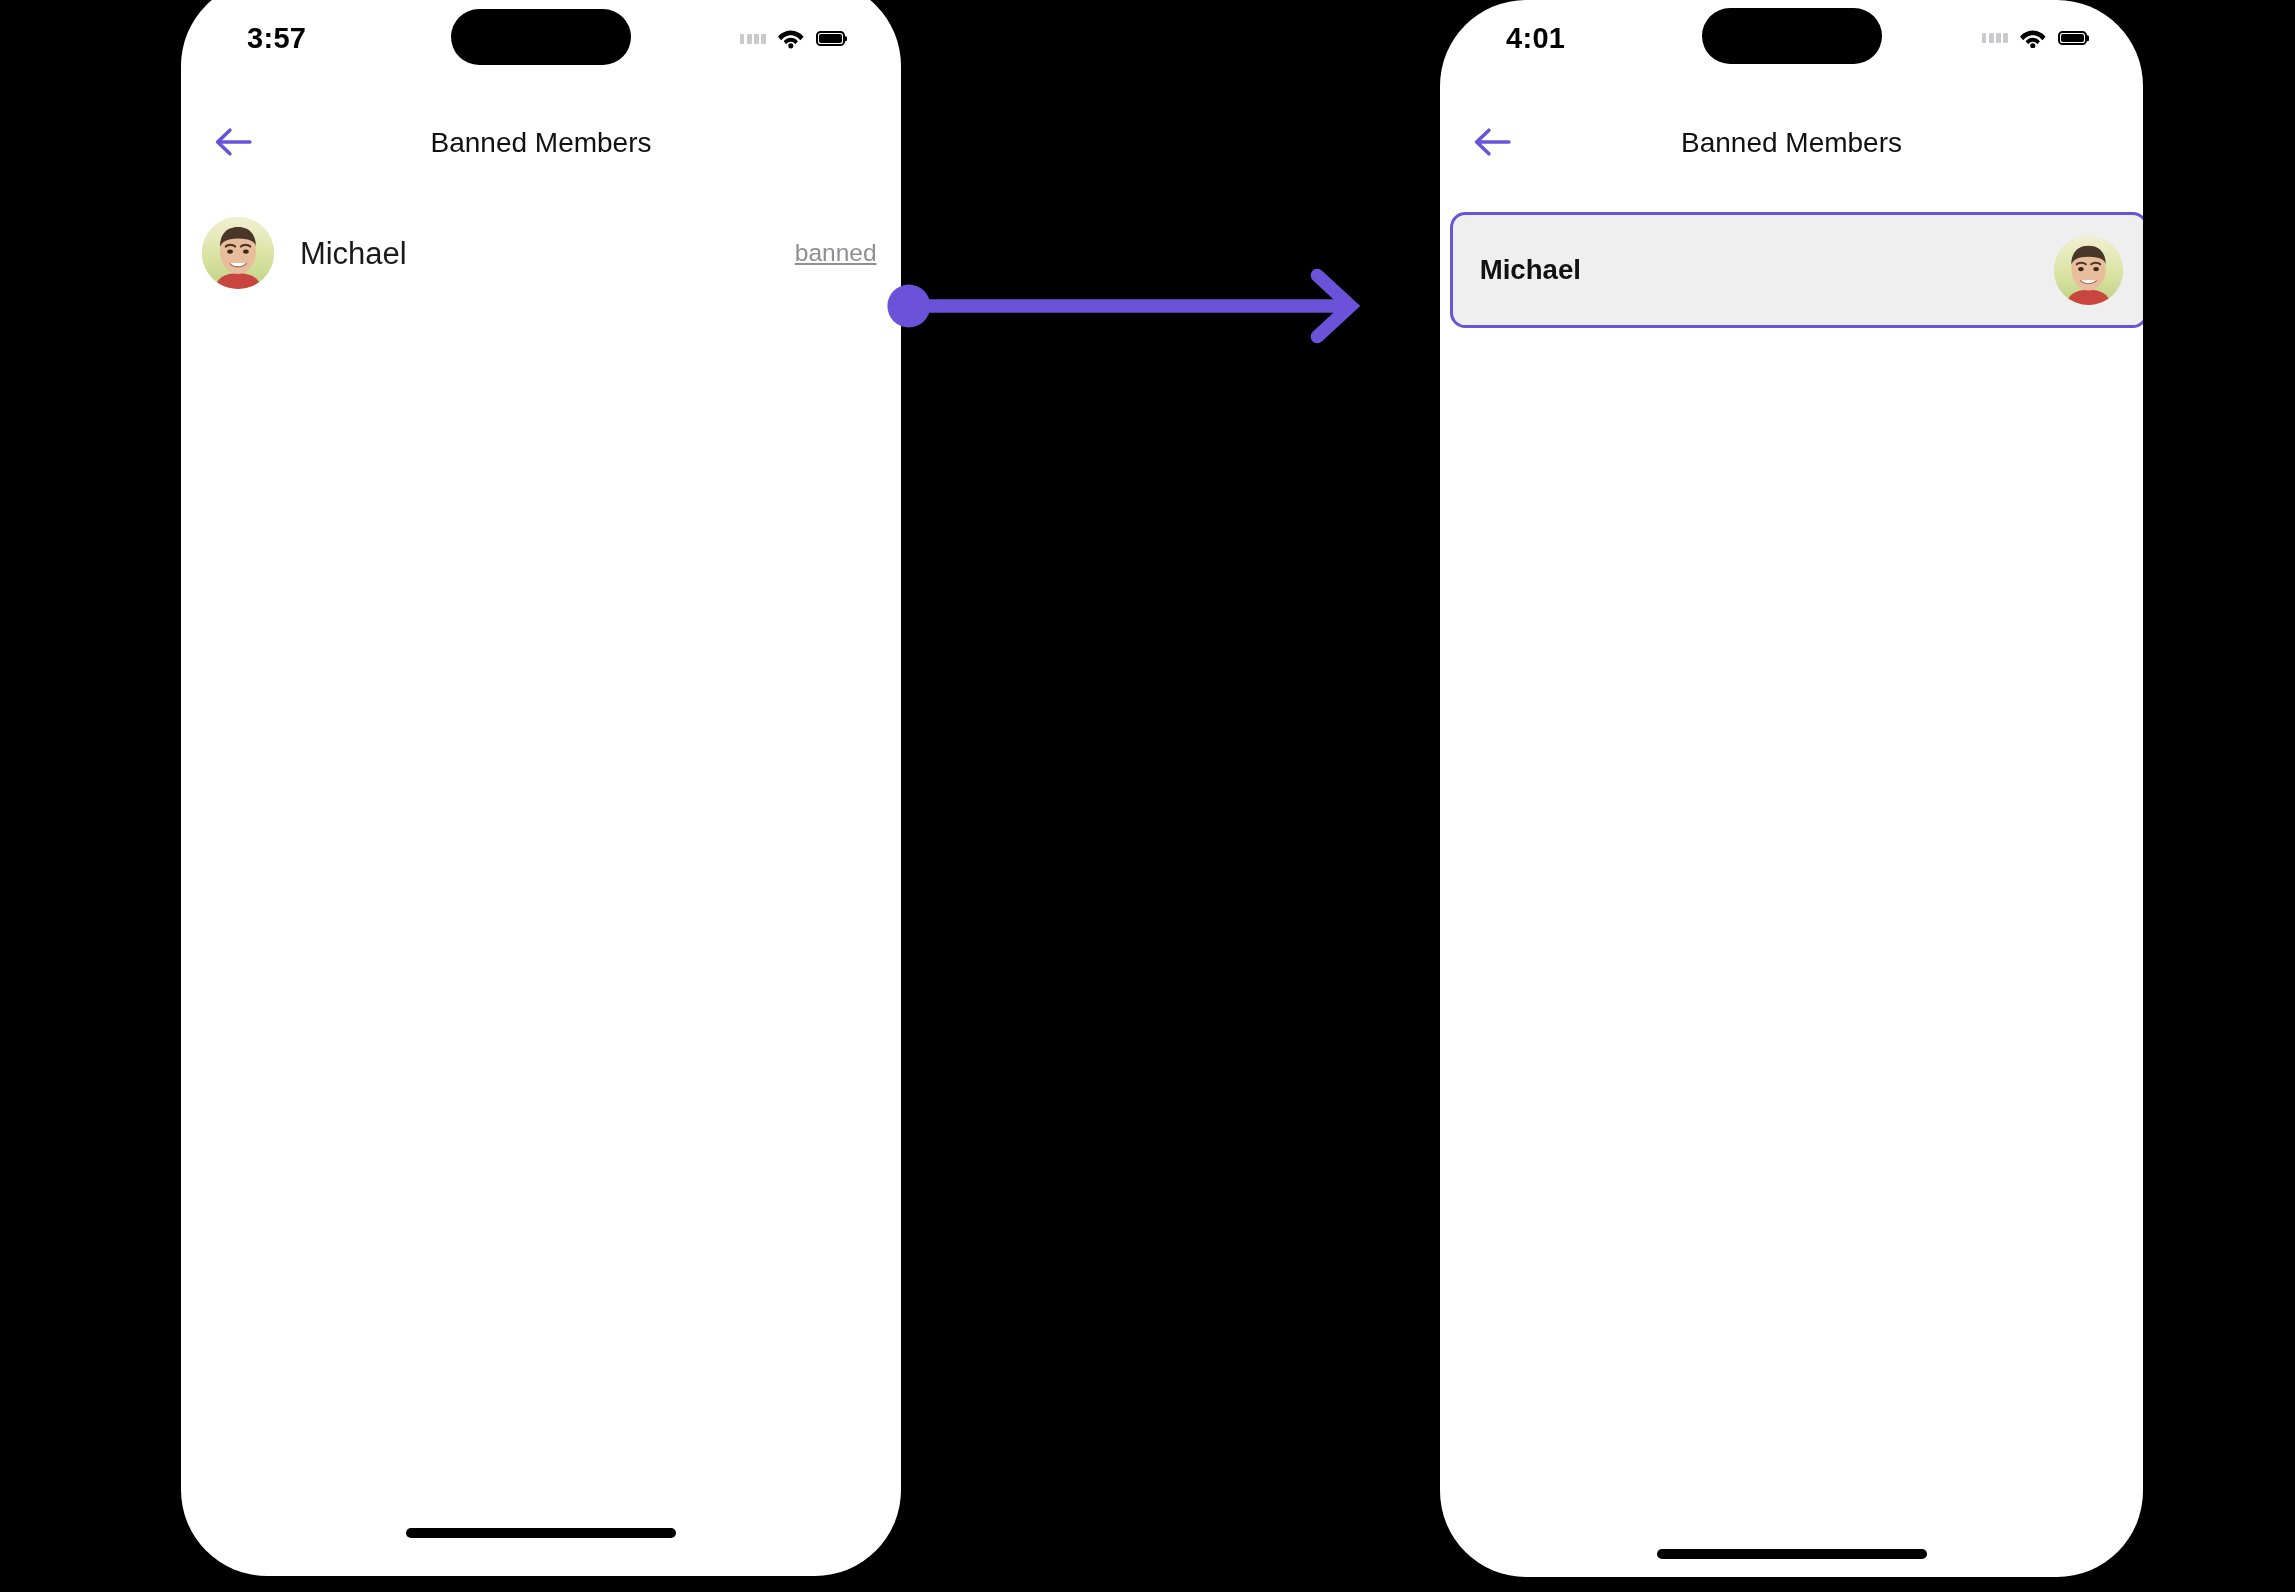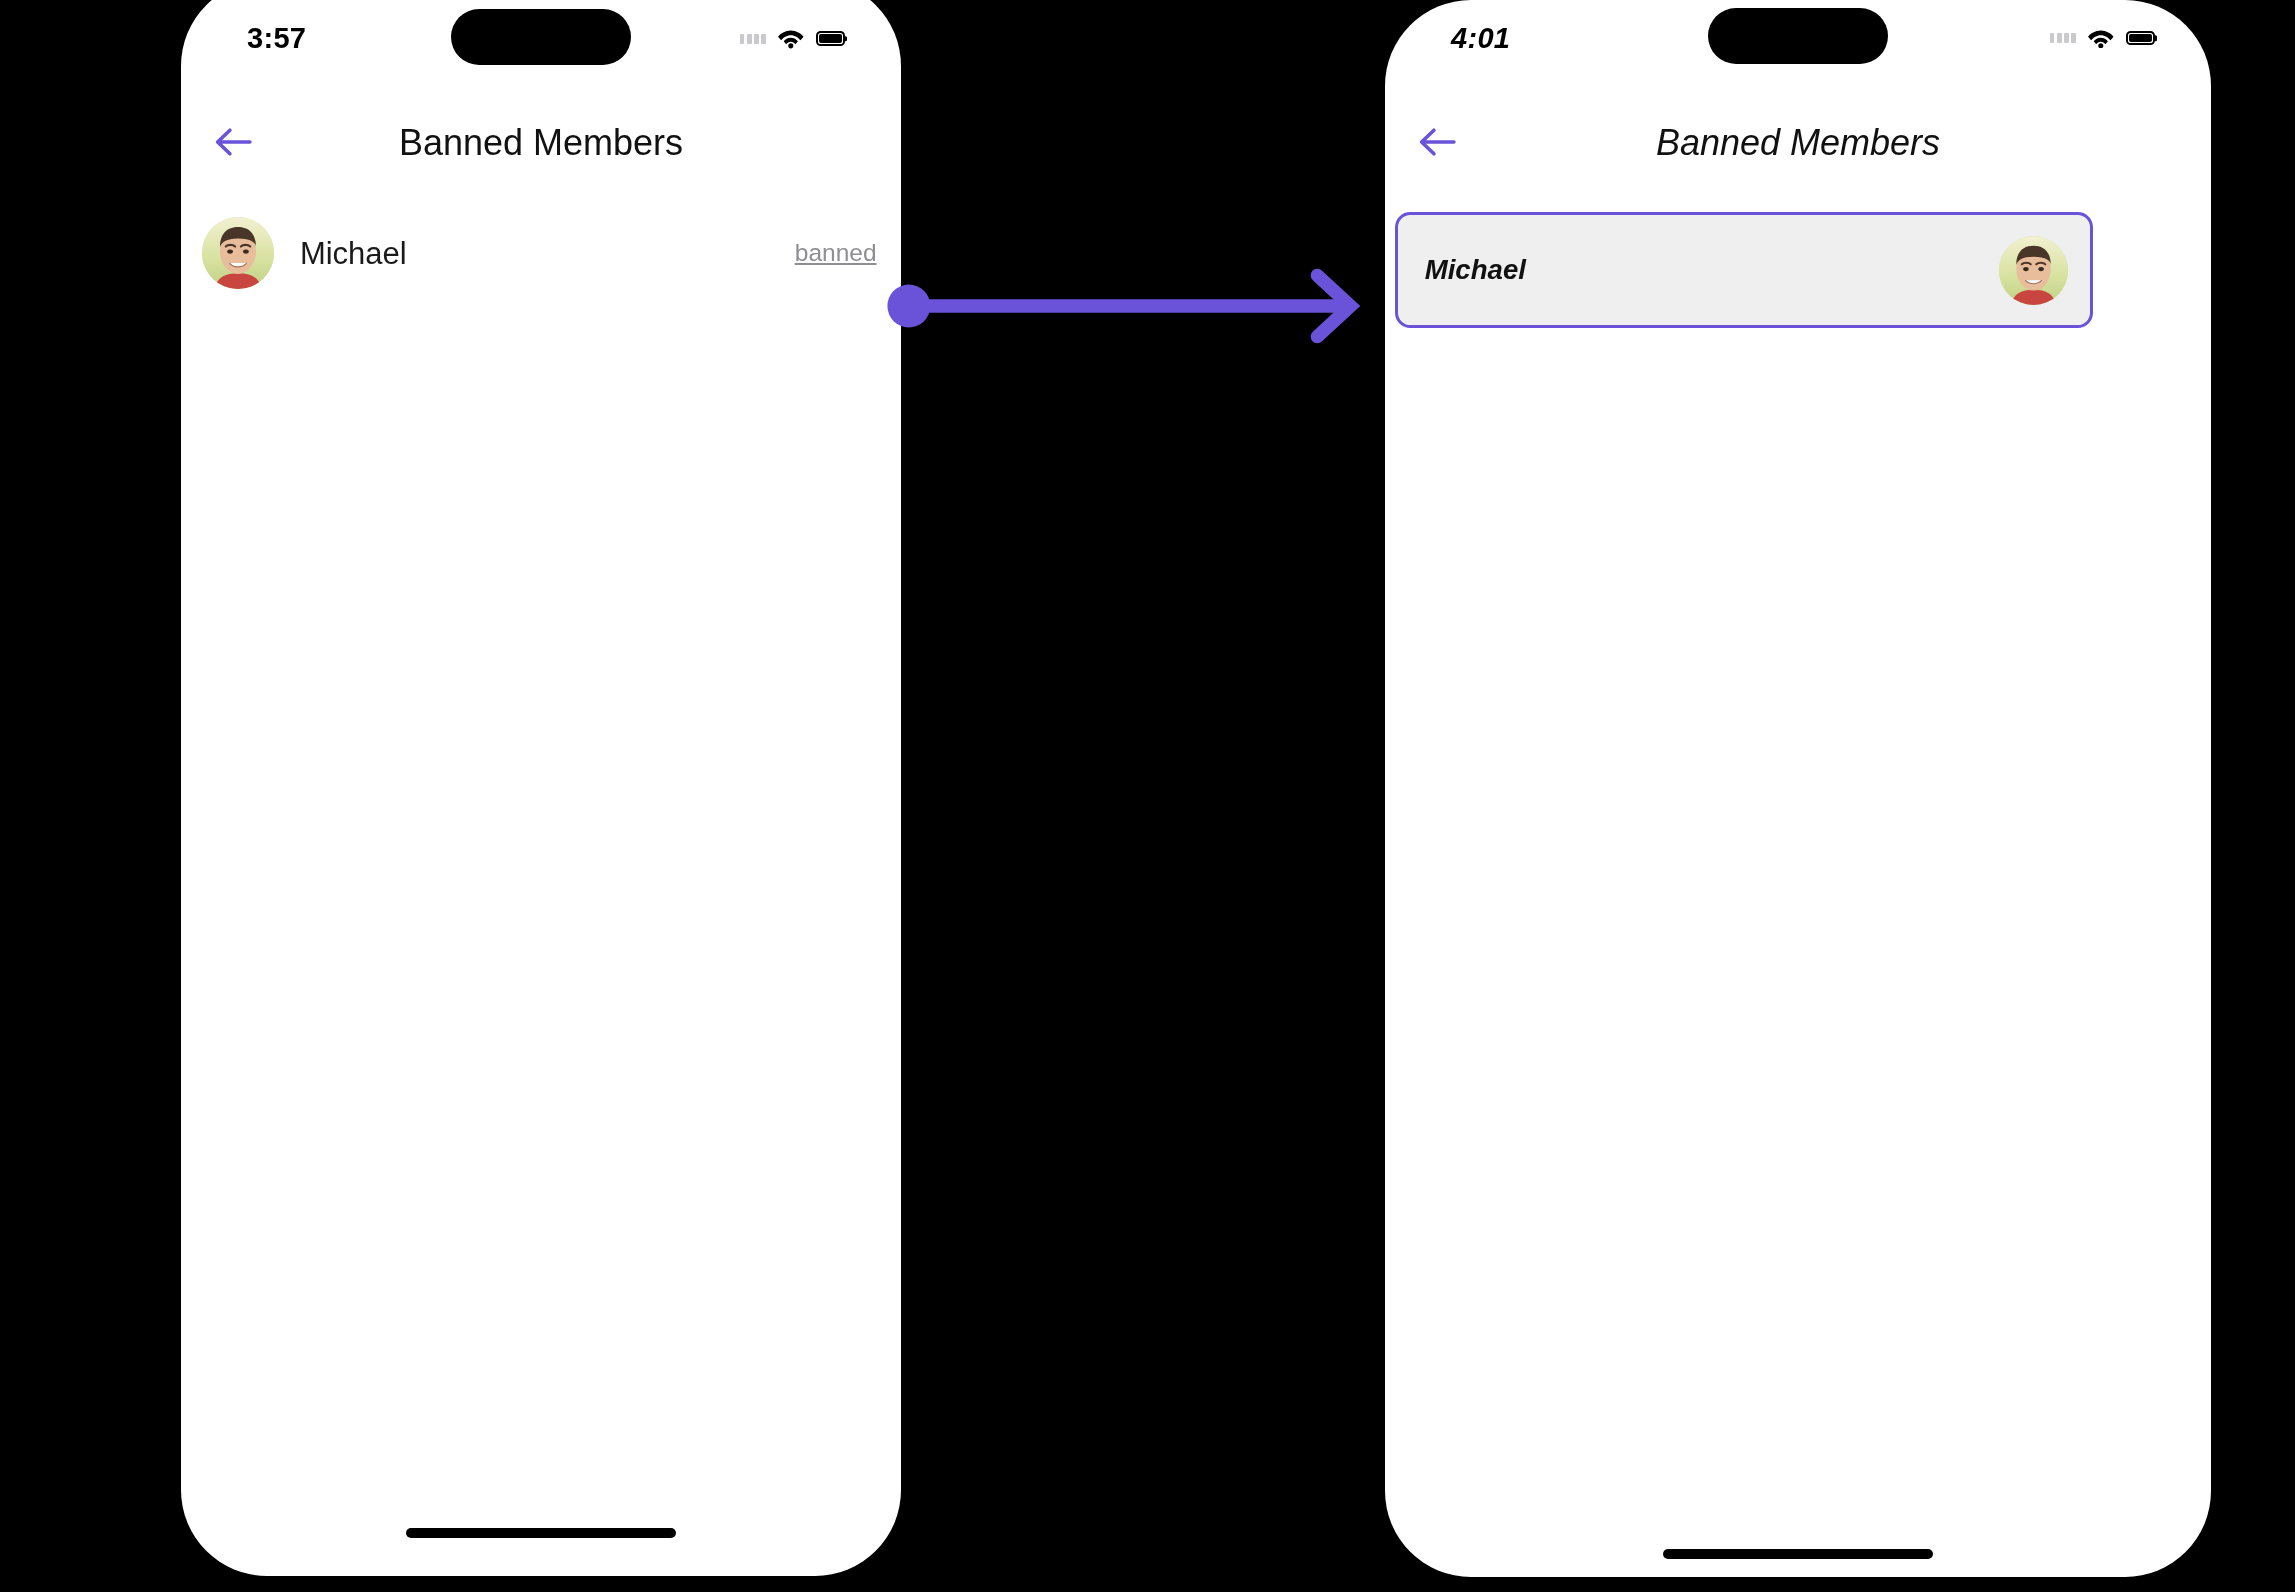--- a/index.html
+++ b/index.html
@@ -22,25 +22,24 @@
     border-radius: 86px;
     overflow: hidden;
   }
   #phone-before {
     left: 181px;
     top: -20.4px;
     width: 720px;
     height: 1596px;
   }
   #phone-after {
-    left: 1385px;
+    left: 1440px;
     top: 0px;
-    width: 826px;
+    width: 703px;
     height: 1577px;
-    font-style: italic;
   }
 
   
   .status-bar {
     position: absolute;
     left: 0;
     width: 100%;
     display: flex;
     align-items: center;
     justify-content: space-between;
@@ -130,21 +129,21 @@
     width: 66px;
     height: 61px;
     display: flex;
     align-items: center;
     justify-content: center;
     cursor: pointer;
   }
   .nav-title {
     width: 100%;
     text-align: center;
-    font-size: 36px;
+    font-size: 28px;
     font-weight: 400;
     color: #111111;
     line-height: 1;
   }
 
   
   .member-row {
     position: absolute;
     left: 0;
     top: 235px;

